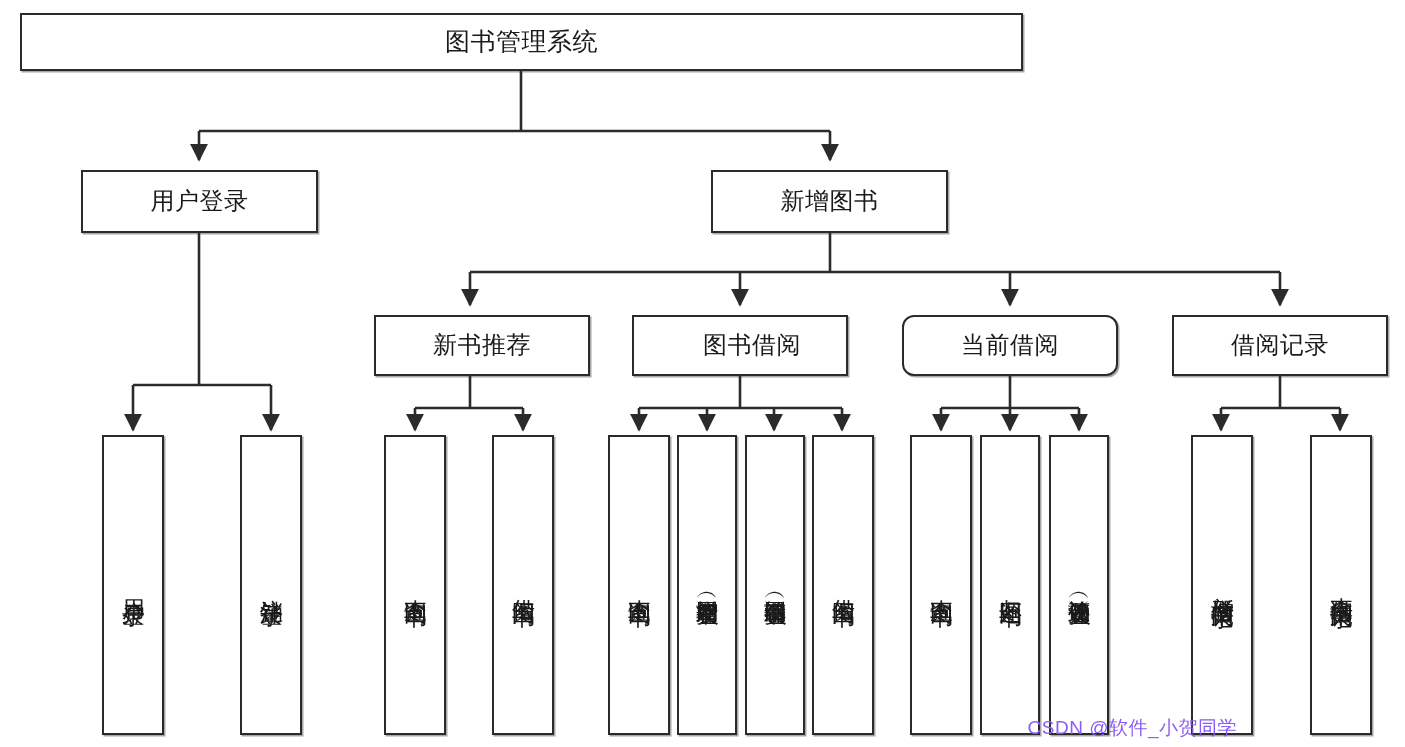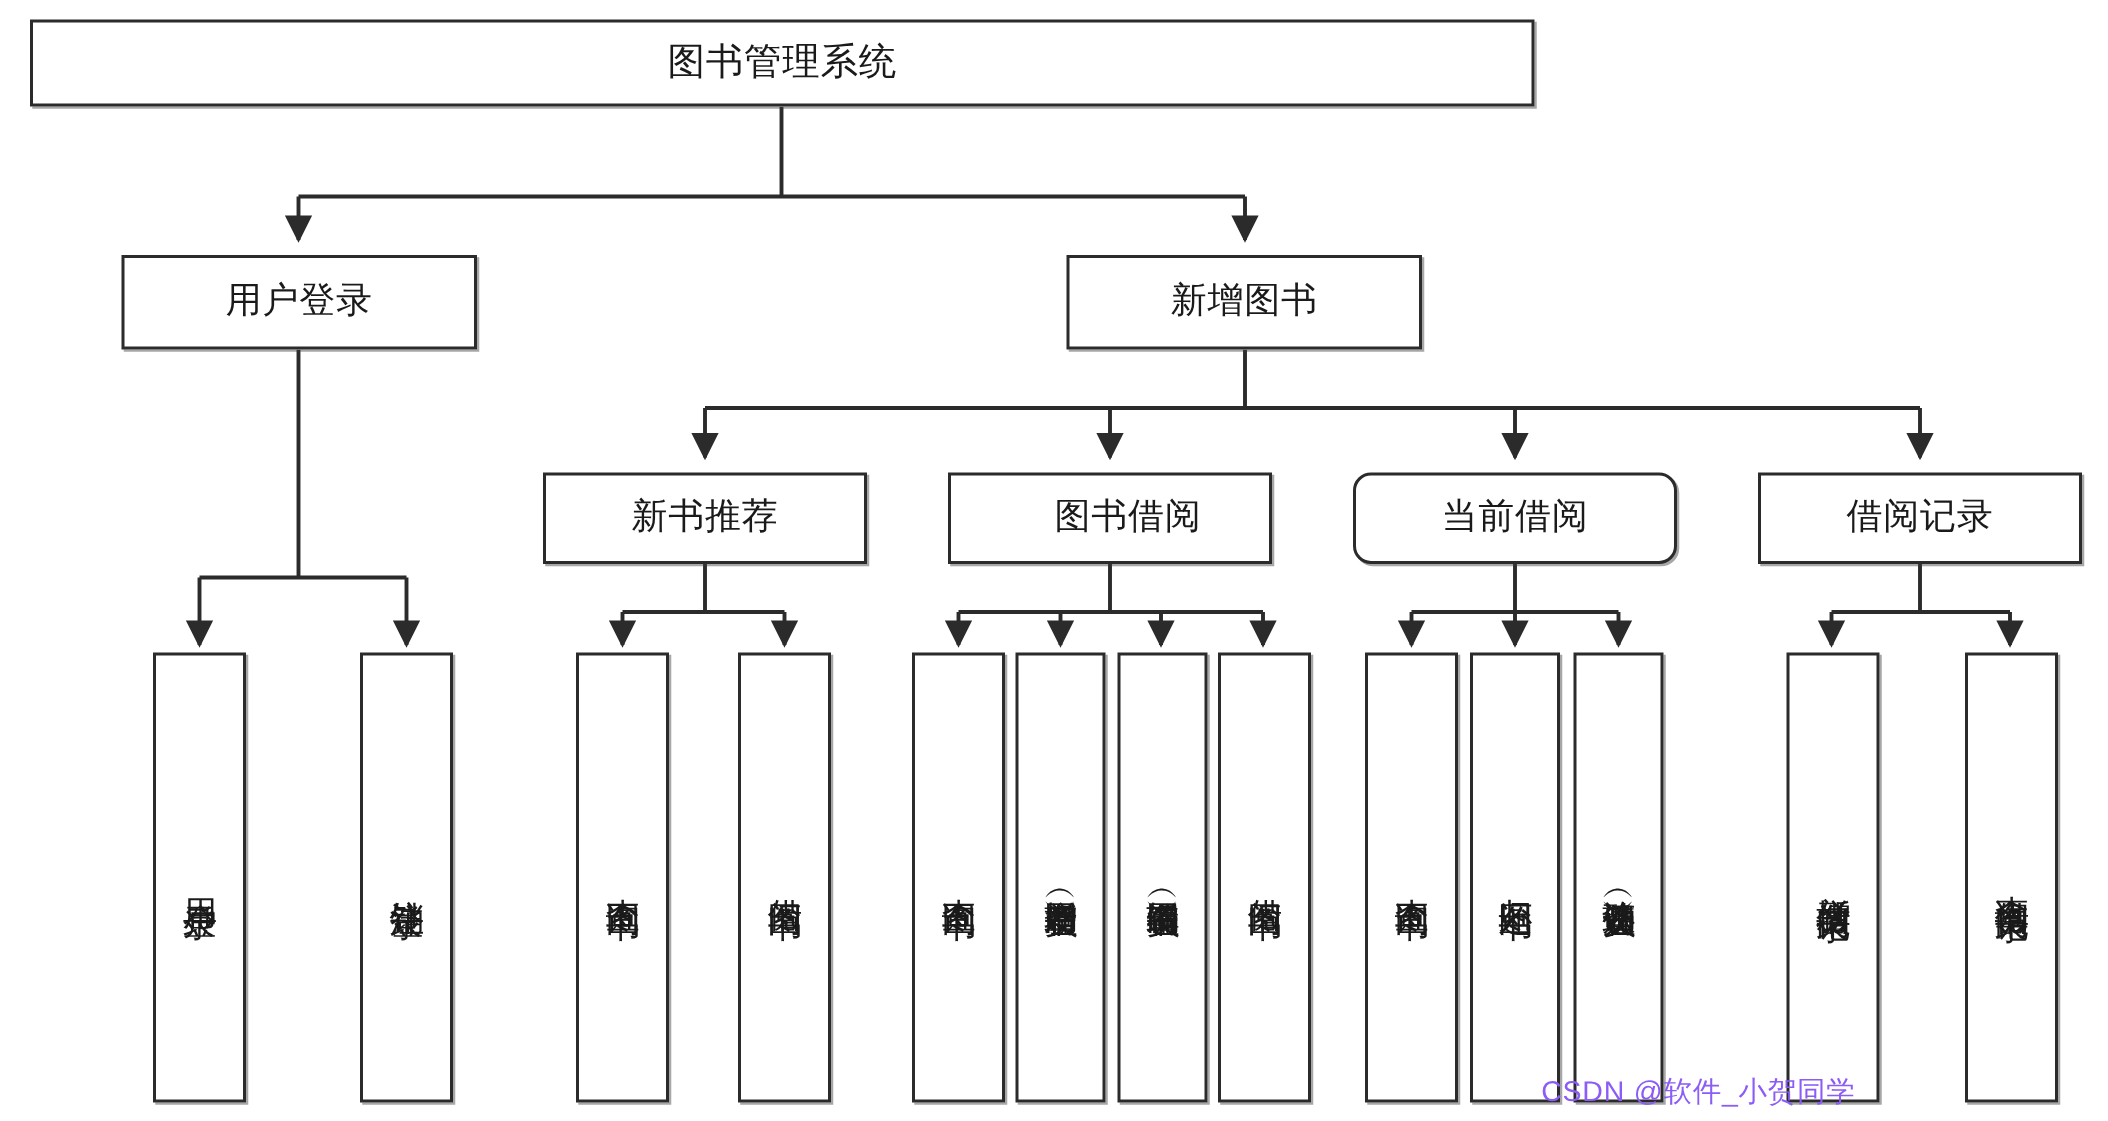--- a/index.html
+++ b/index.html
@@ -137,21 +137,21 @@
     <span class="label">图书管理系统</span>
   </div>
 
   <div class="node h" style="left:81px; top:170px; width:237px; height:63px;">
     <span class="label">用户登录</span>
   </div>
   <div class="node h" style="left:711px; top:170px; width:237px; height:63px;">
     <span class="label">新增图书</span>
   </div>
 
-  <div class="node h" style="left:362px; top:315px; width:216px; height:61px;">
+  <div class="node h" style="left:374px; top:315px; width:216px; height:61px;">
     <span class="label">新书推荐</span>
   </div>
   <div class="node h" style="left:632px; top:315px; width:216px; height:61px;padding-left:24px;">
     <span class="label">图书借阅</span>
   </div>
   <div class="node h" style="left:902px; top:315px; width:216px; height:61px;border-radius:12px;">
     <span class="label">当前借阅</span>
   </div>
   <div class="node h" style="left:1172px; top:315px; width:216px; height:61px;">
     <span class="label">借阅记录</span>

